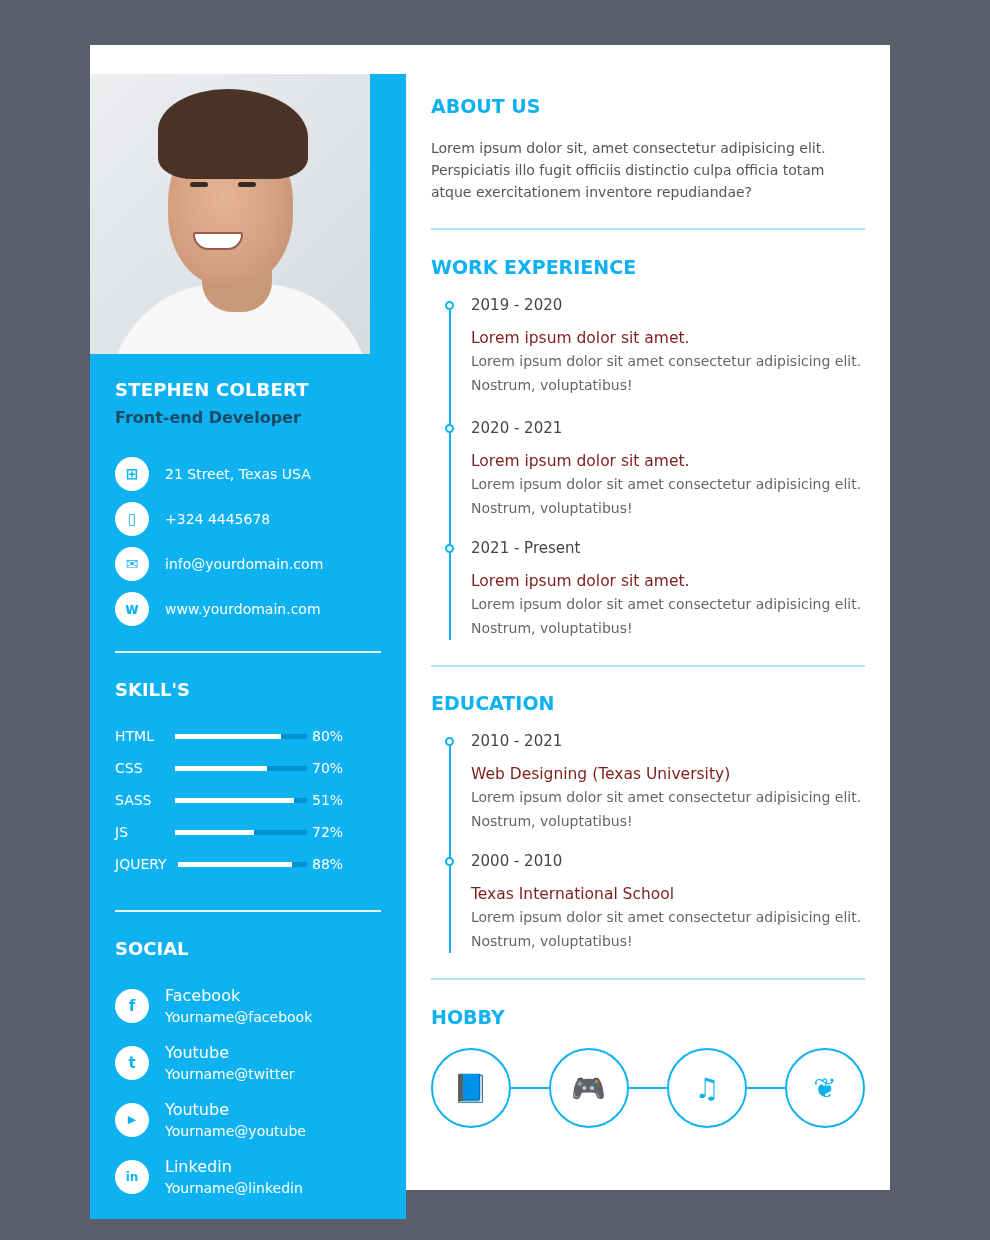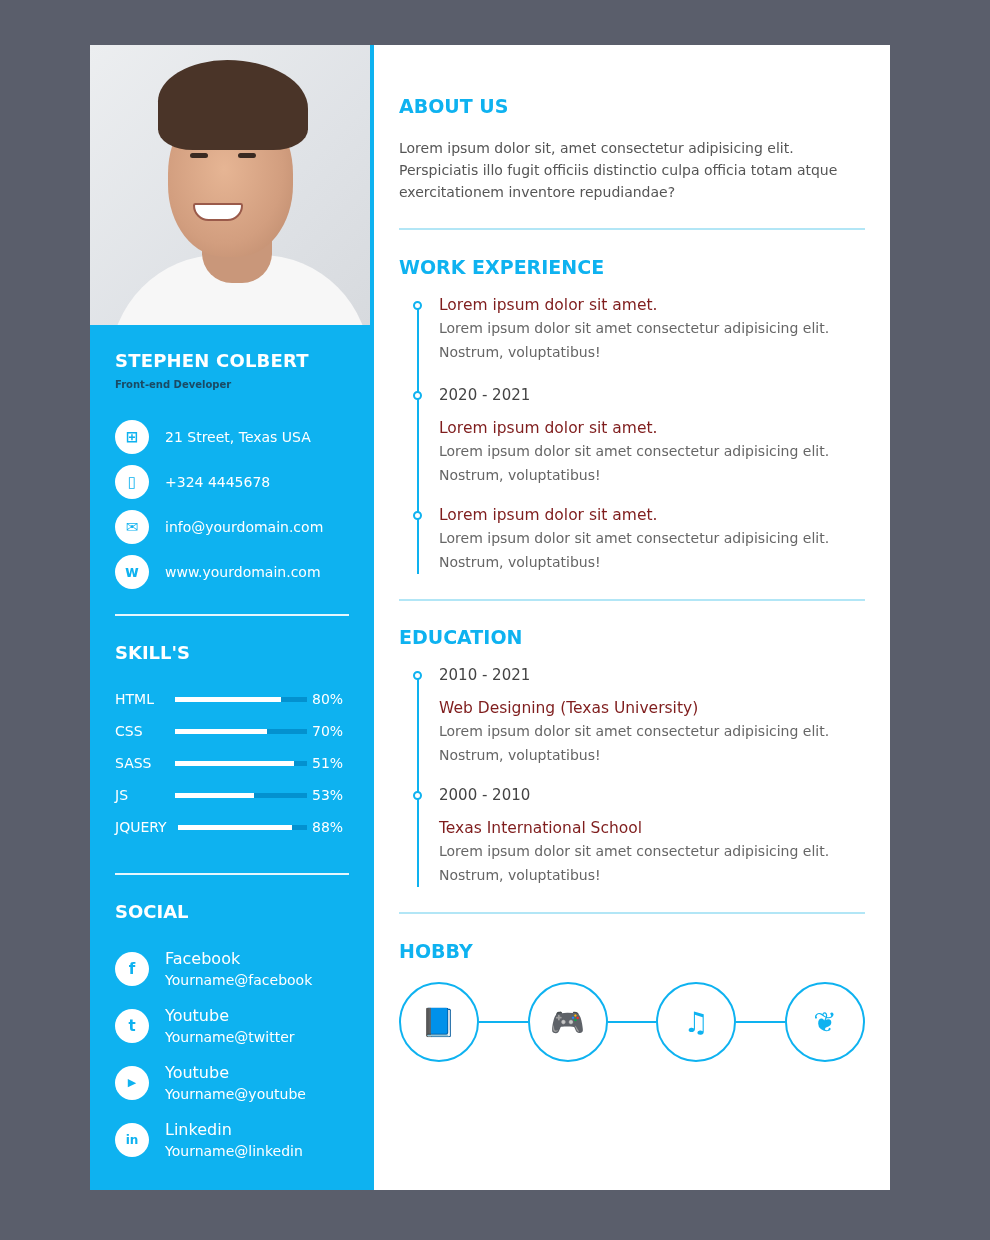--- a/index.html
+++ b/index.html
@@ -1,28 +1,28 @@
 <!DOCTYPE html>
 <html><head>
 <meta charset="utf-8">
 <style>
   * { box-sizing: border-box; margin: 0; padding: 0; }
   html, body { width: 990px; height: 1240px; background: #5a5e6b; font-family: "DejaVu Sans", "Liberation Sans", sans-serif; overflow: hidden; }
   .page { position: absolute; left: 90px; top: 45px; width: 800px; height: 1145px; background: #fff; display: flex; }
-  .left { width: 284px; height: 100%; background: #0eb2f0; color: #fff; position: relative; }
+  .left { width: 316px; height: 100%; background: #0eb2f0; color: #fff; position: relative; margin-top: 29px; }
   .photo { width: 280px; height: 280px; background: linear-gradient(135deg, #eceef0 0%, #dfe2e6 60%, #d7dade 100%); position: relative; overflow: hidden; }
   .photo .shirt { position: absolute; left: 20px; bottom: -40px; width: 260px; height: 110px; background: #f7f7f7; border-radius: 120px 120px 0 0; }
   .photo .neck { position: absolute; left: 112px; top: 178px; width: 70px; height: 60px; background: #c9977a; border-radius: 0 0 30px 30px; }
   .photo .face { position: absolute; left: 78px; top: 52px; width: 125px; height: 160px; background: radial-gradient(ellipse at 45% 45%, #e6b594 0%, #d29e7f 60%, #b9876a 100%); border-radius: 48% 48% 45% 45%; }
   .photo .hair { position: absolute; left: 68px; top: 15px; width: 150px; height: 90px; background: #4a3428; border-radius: 60% 70% 30% 30%; }
   .photo .mouth { position: absolute; left: 103px; top: 158px; width: 50px; height: 18px; background: #fff; border-radius: 4px 4px 25px 25px; border: 2px solid #9a5a4a; }
   .photo .eye { position: absolute; top: 108px; width: 18px; height: 5px; background: #3a2a22; border-radius: 3px; }
   .left-inner { padding: 0 25px; }
   .name { font-weight: bold; font-size: 18px; margin-top: 25px; letter-spacing: 0.2px; }
-  .role { font-weight: bold; font-size: 10px; color: #1a4a64; margin-top: 8px; }
+  .role { font-weight: bold; font-size: 16px; color: #1a4a64; margin-top: 8px; }
   .contacts { margin-top: 24px; }
   .contact { display: flex; align-items: center; height: 45px; }
   .circ { width: 34px; height: 34px; border-radius: 50%; background: #fff; display: flex; align-items: center; justify-content: center; color: #0eb2f0; font-size: 15px; font-weight: bold; flex-shrink: 0; }
   .contact span.t { margin-left: 16px; font-size: 14px; }
   .divider-l { height: 2px; background: #e6f6fd; margin-top: 20px; }
   .sec-l { font-weight: bold; font-size: 18px; margin-top: 26px; }
   .skills { margin-top: 20px; }
   .skill { display: flex; align-items: center; height: 32px; font-size: 14px; }
   .skill .sn { width: 60px; }
   .skill .track { width: 132px; height: 5px; background: #0391cf; position: relative; }
@@ -108,21 +108,21 @@
           <span class="track">
               <span class="fill" style="width:90%"></span>
             </span>
           <span class="pct">51%</span>
         </div>
         <div class="skill">
           <span class="sn">JS</span>
           <span class="track">
               <span class="fill" style="width:60%"></span>
             </span>
-          <span class="pct">53%</span>
+          <span class="pct">72%</span>
         </div>
         <div class="skill">
           <span class="sn" style="width:63px">JQUERY</span>
           <span class="track" style="width:129px">
               <span class="fill" style="width:88%"></span>
             </span>
           <span class="pct">88%</span>
         </div>
       </div>
 
@@ -168,31 +168,33 @@
       <p class="about-p">Lorem ipsum dolor sit, amet consectetur adipisicing elit. Perspiciatis illo fugit officiis distinctio culpa officia totam atque exercitationem inventore repudiandae?</p>
     </section>
     <div class="divider-r" style="margin-top:25px"></div>
 
     <section style="margin-top:26px">
       <div class="sec-r">WORK EXPERIENCE</div>
       <div class="timeline" style="margin-left:-25px;padding-left:65px">
         <div class="line" style="left:43px"></div>
         <div class="titem">
           <span class="dot"></span>
+          <div class="date">2019 - 2020</div>
           <div class="ttl">Lorem ipsum dolor sit amet.</div>
           <div class="desc">Lorem ipsum dolor sit amet consectetur adipisicing elit. Nostrum, voluptatibus!</div>
         </div>
         <div class="titem" style="margin-top:22px">
           <span class="dot"></span>
           <div class="date">2020 - 2021</div>
           <div class="ttl">Lorem ipsum dolor sit amet.</div>
           <div class="desc">Lorem ipsum dolor sit amet consectetur adipisicing elit. Nostrum, voluptatibus!</div>
         </div>
         <div class="titem" style="margin-top:19px">
           <span class="dot"></span>
+          <div class="date">2021 - Present</div>
           <div class="ttl">Lorem ipsum dolor sit amet.</div>
           <div class="desc">Lorem ipsum dolor sit amet consectetur adipisicing elit. Nostrum, voluptatibus!</div>
         </div>
       </div>
     </section>
     <div class="divider-r" style="margin-top:25px"></div>
 
     <section style="margin-top:25px">
       <div class="sec-r">EDUCATION</div>
       <div class="timeline" style="margin-left:-25px;padding-left:65px">

